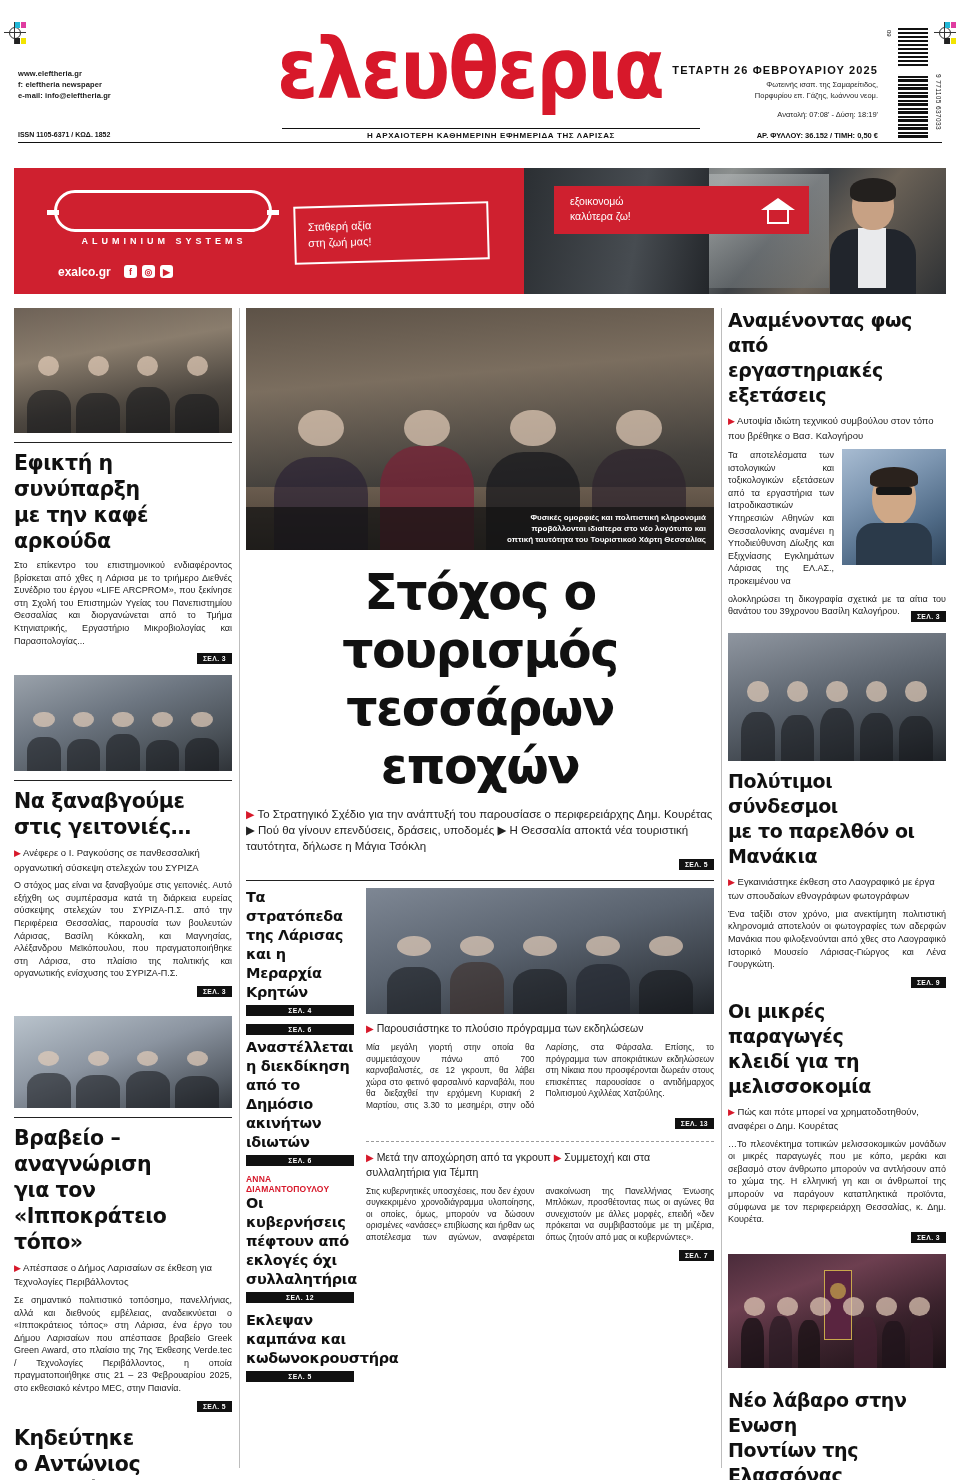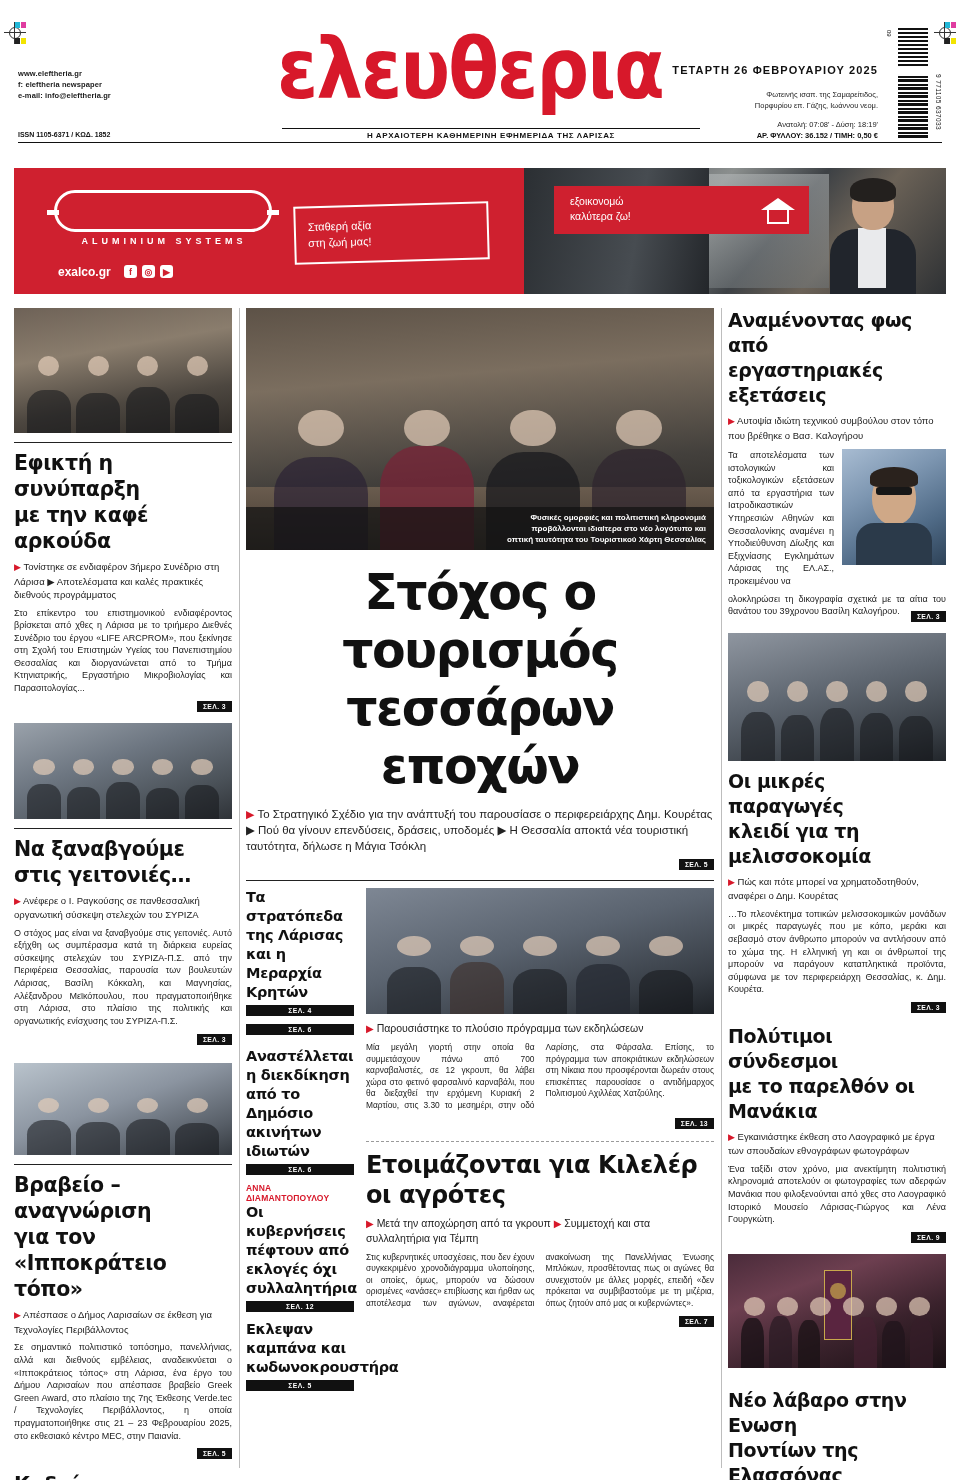--- a/index.html
+++ b/index.html
@@ -22,21 +22,21 @@
   .contact { position:absolute; left:18px; top:68px; font-size:7.5px; line-height:11px; font-weight:bold; color:#1a1a1a; letter-spacing:0.1px;}
   .logo {
     position:absolute; left:235px; top:30px; width:470px; text-align:center;
     font-family:"DejaVu Sans", sans-serif;
     font-size:74px; font-weight:bold; color:#d7182a; letter-spacing:-2px;
     line-height:78px;
     transform: scaleY(1.12);
   }
   .dateblock { position:absolute; right:82px; top:64px; width:260px; text-align:right; }
   .dateblock .d1 { font-size:11px; font-weight:bold; letter-spacing:1.1px; color:#111; }
-  .dateblock .d2 { font-size:7.5px; color:#222; line-height:11px; margin-top:13px;}
+  .dateblock .d2 { font-size:7.5px; color:#222; line-height:11px; margin-top:3px;}
   .dateblock .d3 { font-size:7.5px; color:#222; margin-top:9px; }
   .barcode { position:absolute; right:20px; top:28px; width:46px; height:110px; }
   .barcode .bars { position:absolute; left:4px; top:0; width:30px; height:40px;
      background: repeating-linear-gradient(to bottom,#111 0 2px,#fff 2px 4px); }
   .barcode .bars2 { position:absolute; left:4px; top:48px; width:30px; height:62px;
      background: repeating-linear-gradient(to bottom,#111 0 2px,#fff 2px 3px,#111 3px 6px,#fff 6px 8px); }
   .barcode .bcnum { position:absolute; right:-2px; top:46px; font-size:6.5px;
      writing-mode: vertical-rl; color:#111; letter-spacing:0.4px;}
   .barcode .bctop { position:absolute; left:-8px; top:2px; font-size:6px;
      writing-mode: vertical-rl; color:#111;}
@@ -260,21 +260,20 @@
           <div class="fig-heads">
               <b></b>
               <b></b>
               <b></b>
               <b></b>
             </div>
         </div>
         <div class="rule"></div>
         <div class="hl hl-l" style="white-space:pre-line">Εφικτή η συνύπαρξη
 με την καφέ αρκούδα</div>
-        <div class="kicker"><span class="tri">▶</span> <span>Τονίστηκε σε ενδιαφέρον 3ήμερο Συνέδριο στη Λάρισα ▶ Αποτελέσματα και καλές πρακτικές διεθνούς προγράμματος</span></div>
         <div class="body">Στο επίκεντρο του επιστημονικού ενδιαφέροντος βρίσκεται από χθες η Λάρισα με το τριήμερο Διεθνές Συνέδριο του έργου «LIFE ARCPROM», που ξεκίνησε στη Σχολή του Επιστημών Υγείας του Πανεπιστημίου Θεσσαλίας και διοργανώνεται από το Τμήμα Κτηνιατρικής, Εργαστήριο Μικροβιολογίας και Παρασιτολογίας...</div>
         <div class="sea-row"><span class="sea">ΣΕΛ. 3</span></div>
       </div>
 
       <div style="margin-top:8px;">
         <div class="ph p-meet" style="height:96px;">
           <div class="fig-people">
               <i style="height:58%"></i>
               <i style="height:54%"></i>
               <i style="height:62%"></i>
@@ -360,21 +359,21 @@
       <div style="display:flex; gap:12px;">
 
         <div style="width:108px; flex:none;">
           <div class="brief">
             <div class="t">Τα στρατόπεδα της Λάρισας και η Μεραρχία Κρητών</div>
             <div class="sea-bar">ΣΕΛ. 4</div>
           </div>
           <div class="brief" style="margin-top:7px;">
             <div class="sea-bar">ΣΕΛ. 6</div>
           </div>
-          <div class="brief" style="margin-top:11px;">
+          <div class="brief" style="margin-top:2px;">
             <div class="t">Αναστέλλεται η διεκδίκηση από το Δημόσιο ακινήτων ιδιωτών</div>
             <div class="sea-bar">ΣΕΛ. 6</div>
           </div>
           <div class="brief" style="margin-top:7px;">
             <div class="author">ΑΝΝΑ ΔΙΑΜΑΝΤΟΠΟΥΛΟΥ</div>
             <div class="t">Οι κυβερνήσεις πέφτουν από εκλογές όχι συλλαλητήρια</div>
             <div class="sea-bar">ΣΕΛ. 12</div>
           </div>
           <div class="brief" style="margin-top:7px;">
             <div class="t">Εκλεψαν καμπάνα και κωδωνοκρουστήρα</div>
@@ -404,21 +403,20 @@
 
           <div style="margin-top:7px;">
             <div class="kicker mid"><span class="tri" style="font-size:10px">▶</span> <span>Παρουσιάστηκε το πλούσιο πρόγραμμα των εκδηλώσεων</span></div>
             <div class="body twocol sm" style="margin-top:6px;">Μία μεγάλη γιορτή στην οποία θα συμμετάσχουν πάνω από 700 καρναβαλιστές, σε 12 γκρουπ, θα λάβει χώρα στο φετινό φαρσαλινό καρναβάλι, που θα διεξαχθεί την ερχόμενη Κυριακή 2 Μαρτίου, στις 3.30 το μεσημέρι, στην οδό Λαρίσης, στα Φάρσαλα. Επίσης, το πρόγραμμα των αποκριάτικων εκδηλώσεων στη Νίκαια που προσφέρονται δωρεάν στους επισκέπτες παρουσίασε ο αντιδήμαρχος Πολιτισμού Αχιλλέας Χατζούλης.</div>
             <div class="sea-row"><span class="sea">ΣΕΛ. 13</span></div>
           </div>
 
           <div class="dash"></div>
 
           <div>
-            <div class="hl hl-md">Ετοιμάζονται για Κιλελέρ οι αγρότες</div>
             <div class="kicker mid">
               <span class="tri" style="font-size:10px">▶</span> <span>Μετά την αποχώρηση από τα γκρουπ</span>
               <span class="tri" style="font-size:10px">▶</span> <span>Συμμετοχή και στα συλλαλητήρια για Τέμπη</span>
             </div>
             <div class="body twocol sm" style="margin-top:6px;">Στις κυβερνητικές υποσχέσεις, που δεν έχουν συγκεκριμένο χρονοδιάγραμμα υλοποίησης, οι οποίες, όμως, μπορούν να δώσουν ορισμένες «ανάσες» επιβίωσης και ήρθαν ως αποτέλεσμα των αγώνων, αναφέρεται ανακοίνωση της Πανελλήνιας Ένωσης Μπλόκων, προσθέτοντας πως οι αγώνες θα συνεχιστούν με άλλες μορφές, επειδή «δεν πρόκειται να συμβιβαστούμε με τη μιζέρια, όπως ζητούν από μας οι κυβερνώντες».</div>
             <div class="sea-row"><span class="sea">ΣΕΛ. 7</span></div>
           </div>
 
         </div>
       </div>
@@ -455,33 +453,33 @@
         <div class="fig-heads">
             <b></b>
             <b></b>
             <b></b>
             <b></b>
             <b></b>
           </div>
       </div>
 
       <div style="margin-top:8px;">
+        <div class="hl hl-r" style="white-space:pre-line">Πολύτιμοι σύνδεσμοι
+με το παρελθόν οι Μανάκια</div>
+        <div class="kicker"><span class="tri">▶</span> <span>Εγκαινιάστηκε έκθεση στο Λαογραφικό με έργα των σπουδαίων εθνογράφων φωτογράφων</span></div>
+        <div class="body">Ένα ταξίδι στον χρόνο, μια ανεκτίμητη πολιτιστική κληρονομιά αποτελούν οι φωτογραφίες των αδερφών Μανάκια που φιλοξενούνται από χθες στο Λαογραφικό Ιστορικό Μουσείο Λάρισας-Γιώργος και Λένα Γουργκώτη.</div>
+        <div class="sea-row"><span class="sea">ΣΕΛ. 9</span></div>
+      </div>
+
+      <div style="margin-top:8px;">
         <div class="hl hl-r" style="white-space:pre-line">Οι μικρές παραγωγές
 κλειδί για τη μελισσοκομία</div>
         <div class="kicker"><span class="tri">▶</span> <span>Πώς και πότε μπορεί να χρηματοδοτηθούν, αναφέρει ο Δημ. Κουρέτας</span></div>
         <div class="body">…Το πλεονέκτημα τοπικών μελισσοκομικών μονάδων οι μικρές παραγωγές που με κόπο, μεράκι και σεβασμό στον άνθρωπο μπορούν να αντλήσουν από το χώμα της. Η ελληνική γη και οι άνθρωποί της μπορούν να παράγουν καταπληκτικά προϊόντα, σύμφωνα με τον περιφερειάρχη Θεσσαλίας, κ. Δημ. Κουρέτα.</div>
         <div class="sea-row"><span class="sea">ΣΕΛ. 3</span></div>
-      </div>
-
-      <div style="margin-top:8px;">
-        <div class="hl hl-r" style="white-space:pre-line">Πολύτιμοι σύνδεσμοι
-με το παρελθόν οι Μανάκια</div>
-        <div class="kicker"><span class="tri">▶</span> <span>Εγκαινιάστηκε έκθεση στο Λαογραφικό με έργα των σπουδαίων εθνογράφων φωτογράφων</span></div>
-        <div class="body">Ένα ταξίδι στον χρόνο, μια ανεκτίμητη πολιτιστική κληρονομιά αποτελούν οι φωτογραφίες των αδερφών Μανάκια που φιλοξενούνται από χθες στο Λαογραφικό Ιστορικό Μουσείο Λάρισας-Γιώργος και Λένα Γουργκώτη.</div>
-        <div class="sea-row"><span class="sea">ΣΕΛ. 9</span></div>
       </div>
 
       <div class="ph p-stage" style="height:114px; margin-top:8px;">
         <div style="position:absolute;left:44%;top:14%;width:13%;height:62%;background:#5a2540;border:1px solid #c9a84c;"></div>
         <div style="position:absolute;left:47%;top:26%;width:7%;height:14%;border-radius:50%;background:#c9a84c;opacity:.7;"></div>
         <div class="fig-people">
           <i style="height:70%;background:rgba(20,14,18,.72)"></i>
             <i style="height:74%;background:rgba(40,26,34,.7)"></i>
           <i style="height:68%;background:rgba(24,16,20,.72)"></i>
             <i style="height:0%"></i>

